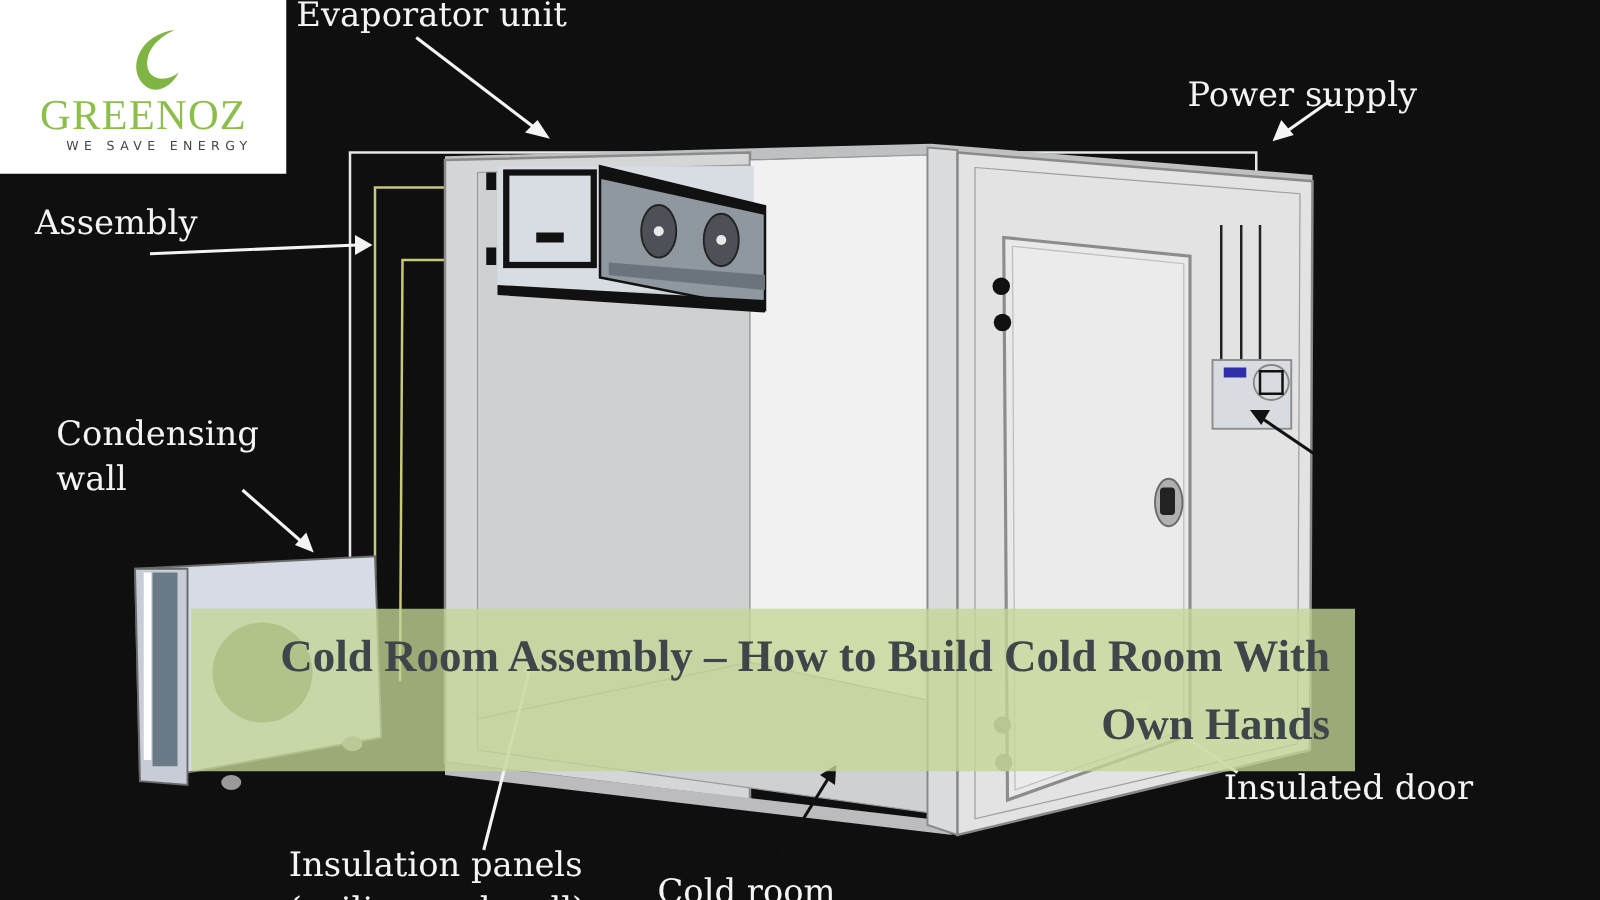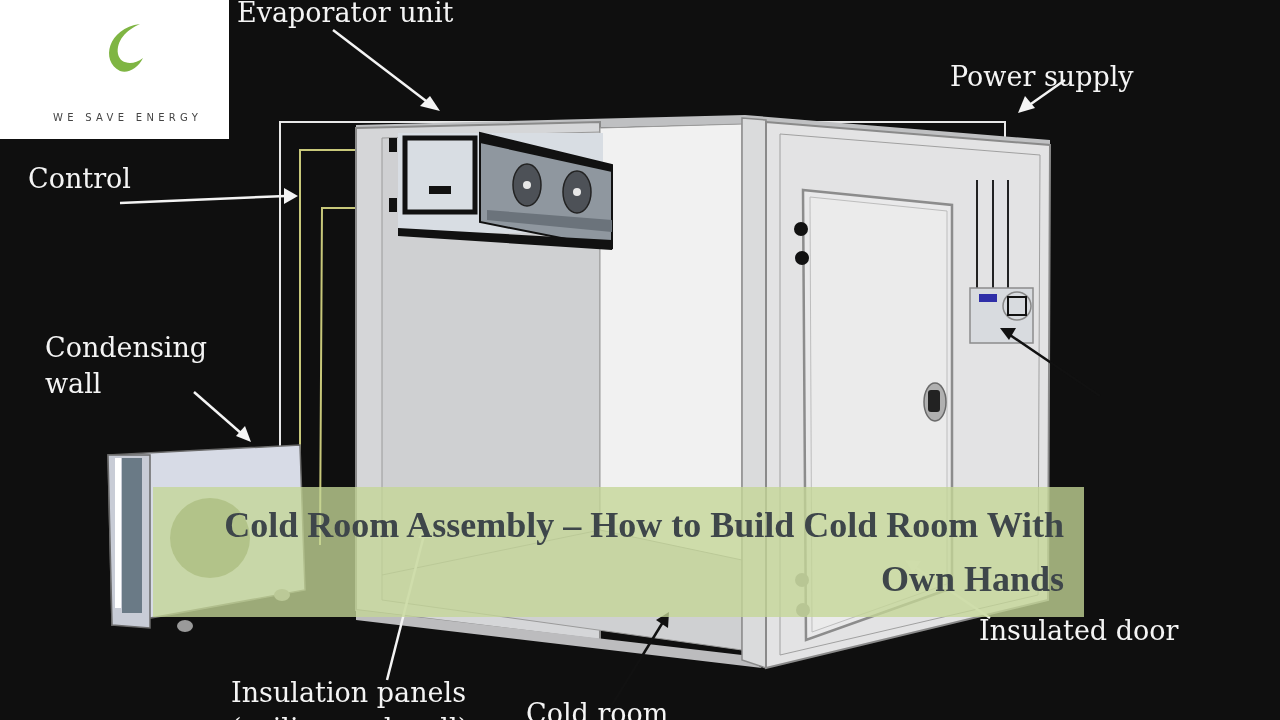--- a/index.html
+++ b/index.html
@@ -110,26 +110,27 @@
       <polygon points="427,523 418,538 432,538" stroke="none"></polygon>
       <line x1="612" y1="705" x2="663" y2="622" stroke="#111"></line>
       <polygon points="669,612 656,620 668,628" fill="#111" stroke="none"></polygon>
     </g>
   </svg>
 
   <div class="logo">
     <svg width="60" height="70" style="position:absolute;left:98px;top:16px;">
       <path d="M42,8 C10,12 2,45 22,55 C30,58 40,52 45,42 C35,50 22,48 20,38 C18,25 28,14 42,8 Z" fill="#7fb543"></path>
     </svg>
+    <div class="logo-word">GREENOZ</div>
     <div class="logo-tag">WE SAVE ENERGY</div>
   </div>
 
   <div class="label" style="left:237px;top:-5px;">Evaporator unit</div>
   <div class="label" style="left:950px;top:35px;margin-top:24px;">Power supply</div>
-  <div class="label" style="left:28px;top:161px;">Control</div>
+  <div class="label" style="left:28px;top:161px;">Assembly</div>
   <div class="label" style="left:45px;top:330px;">Condensing</div>
   <div class="label" style="left:45px;top:366px;">wall</div>
   <div class="label" style="left:979px;top:613px;">Insulated door</div>
   <div class="label" style="left:231px;top:675px;">Insulation panels</div>
   <div class="label" style="left:231px;top:711px;">(ceiling and wall)</div>
   <div class="label" style="left:526px;top:696px;">Cold room</div>
 
   <div class="banner">
     <div class="banner-text">Cold Room Assembly – How to Build Cold Room With Own Hands</div>
   </div>

